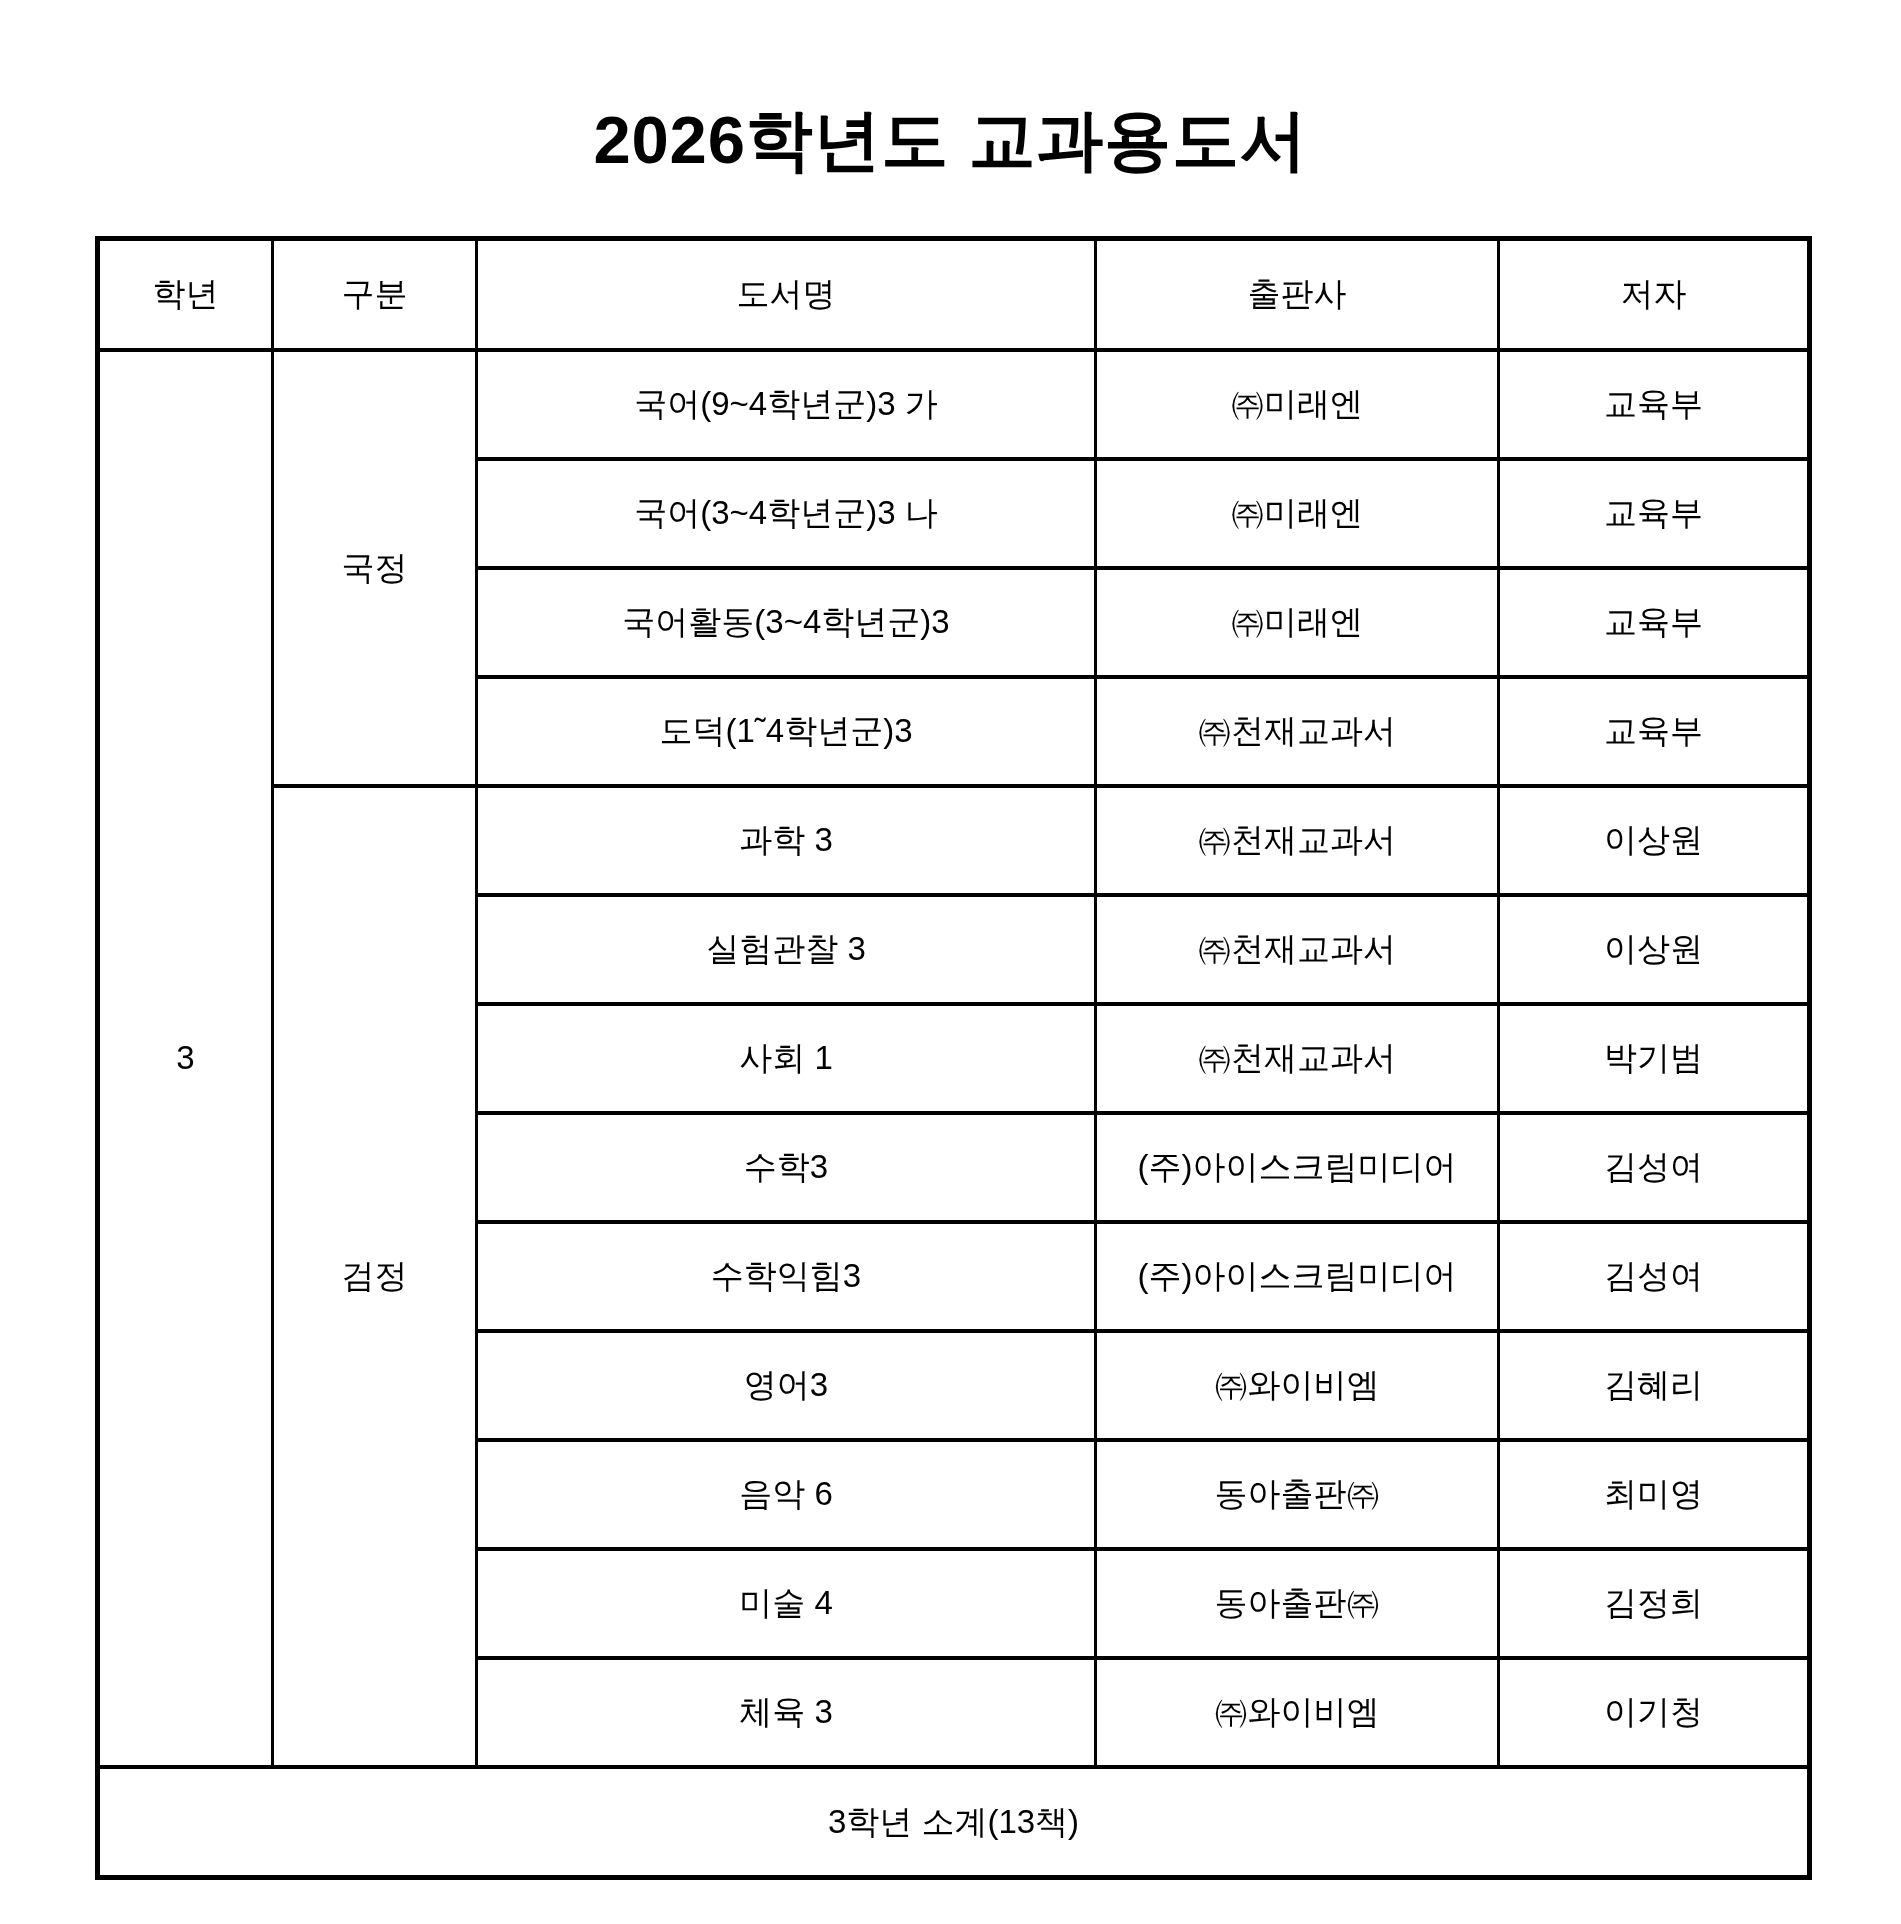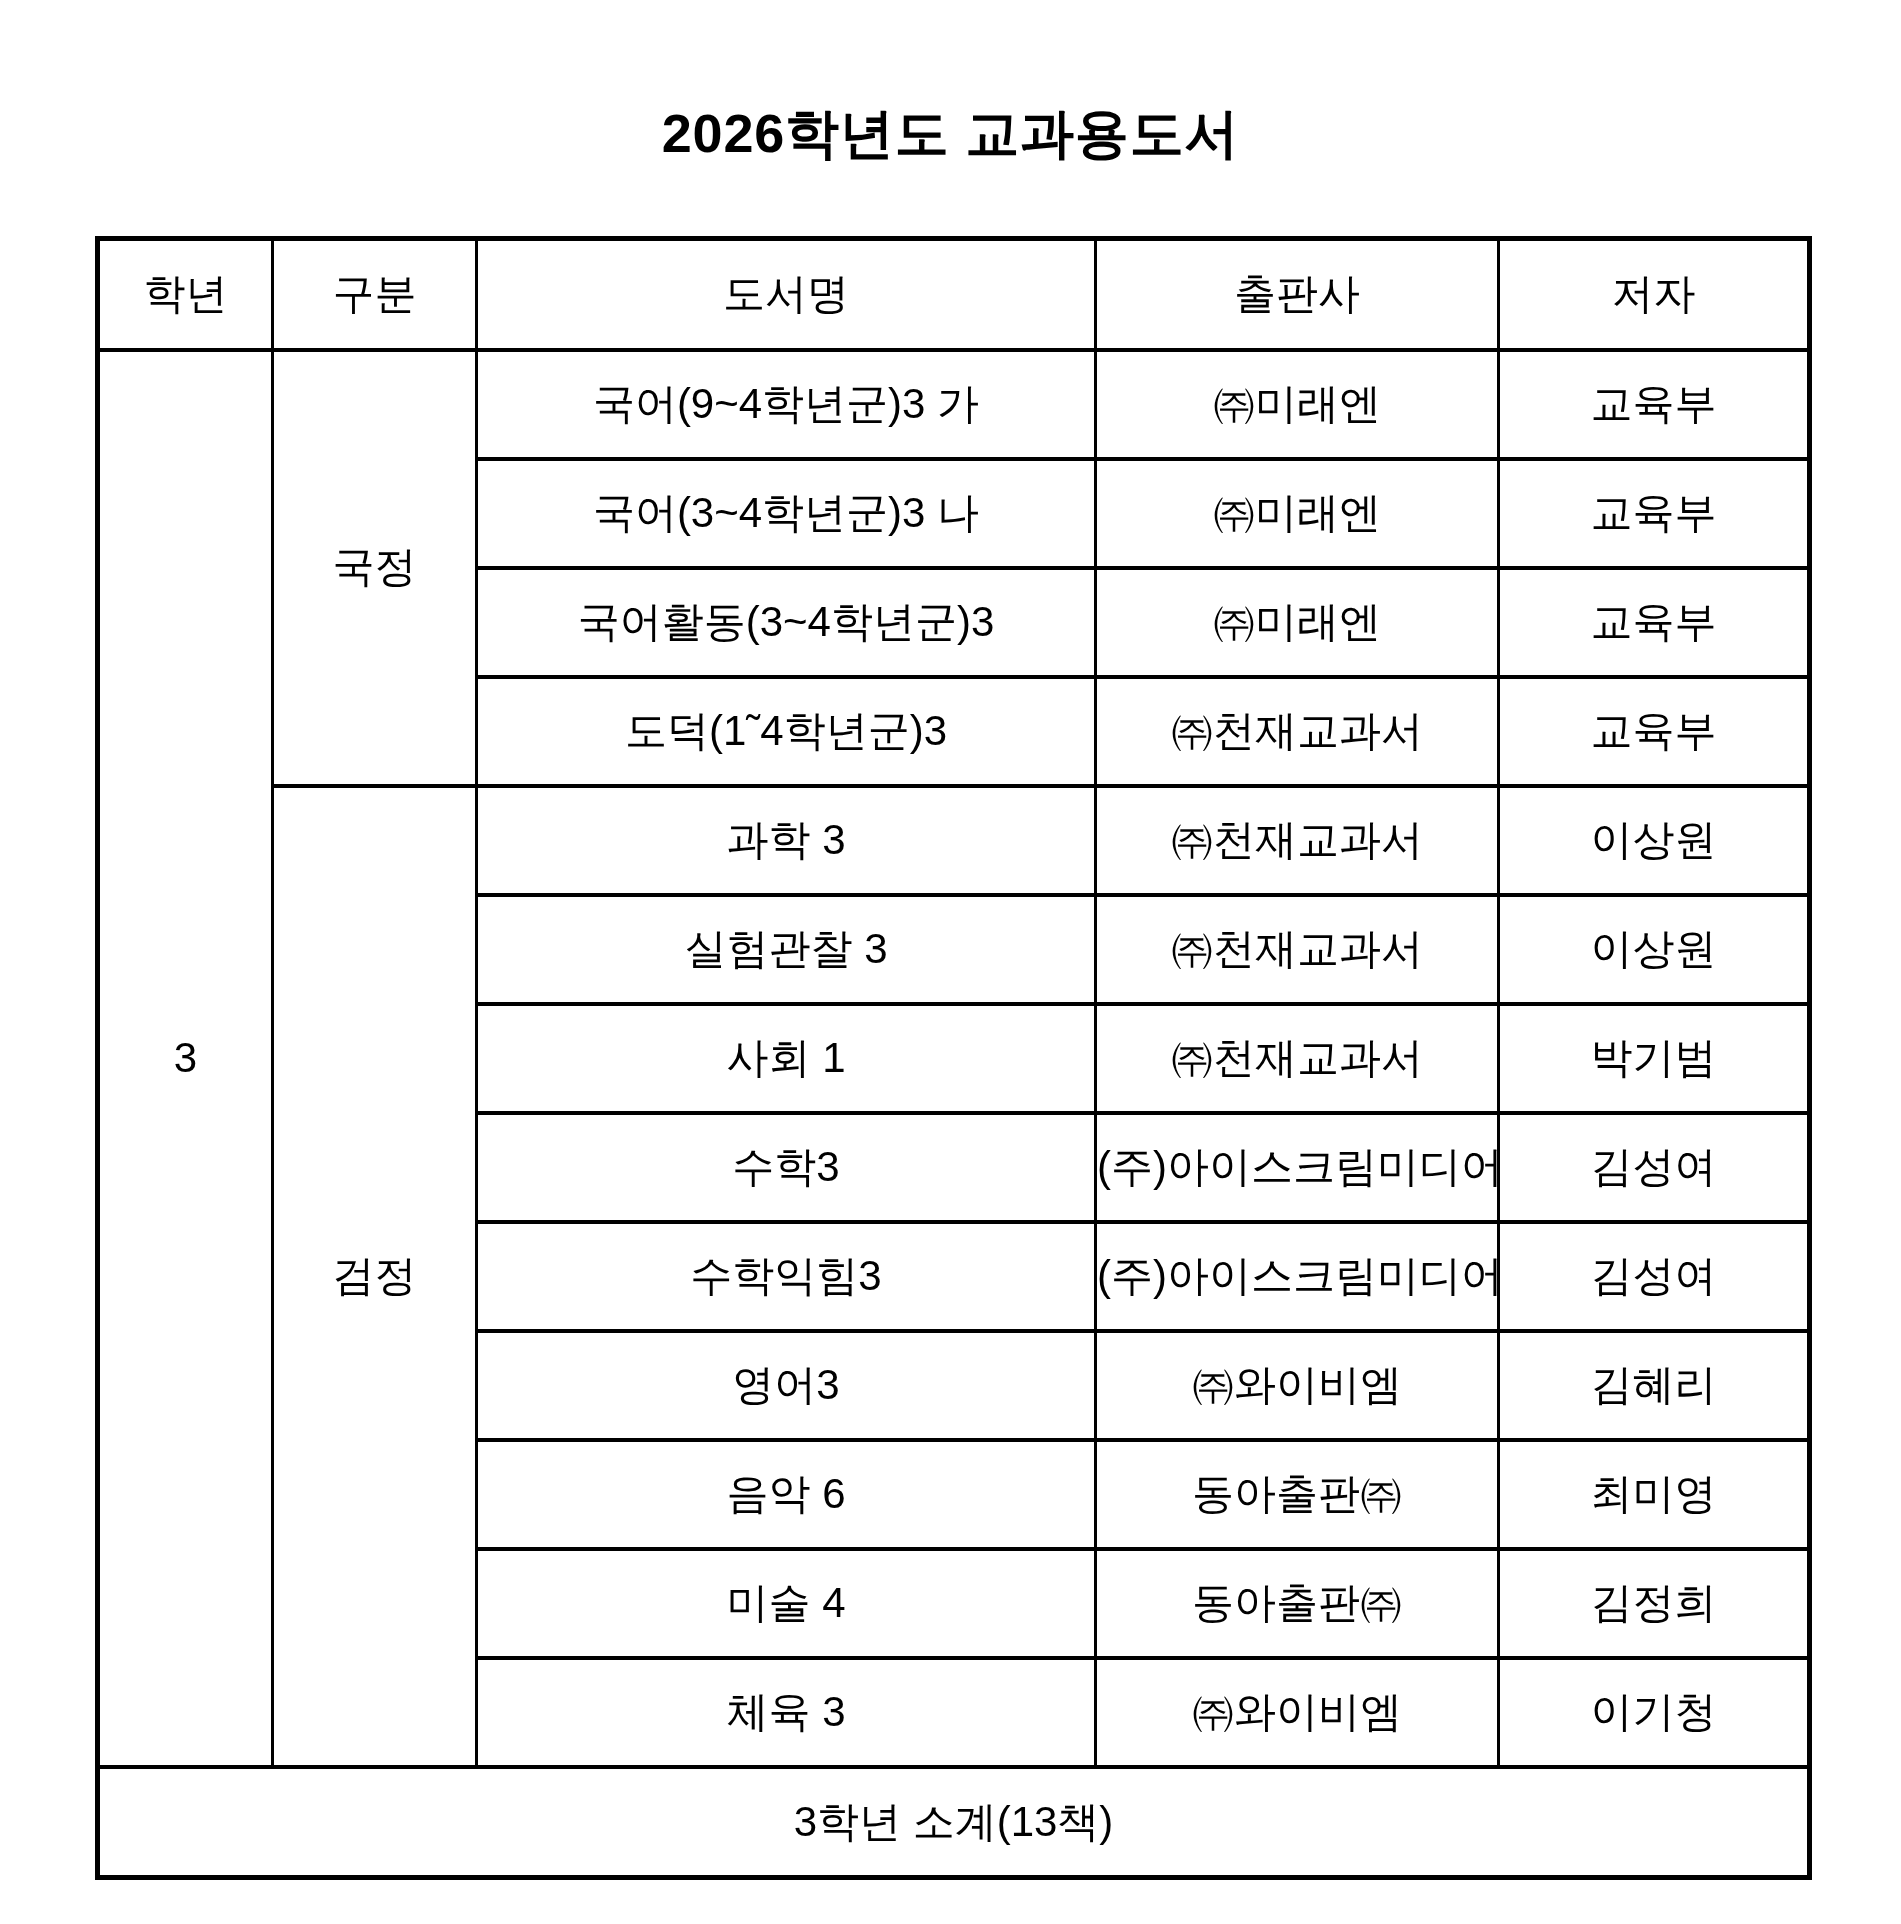--- a/index.html
+++ b/index.html
@@ -13,42 +13,42 @@
     background: #ffffff;
     color: #000000;
     font-family: "Liberation Sans", "DejaVu Sans", sans-serif;
   }
   .page-title {
     position: absolute;
     left: 0;
     top: 106px;
     width: 1901px;
     text-align: center;
-    font-size: 54px;
+    font-size: 67px;
     font-weight: 700;
     line-height: 1.0;
     letter-spacing: 0.8px;
     white-space: nowrap;
   }
   table.book-table {
     position: absolute;
     left: 95px;
     top: 236px;
     width: 1711px;
     border-collapse: collapse;
     table-layout: fixed;
     border: 5.4px solid #000;
   }
   table.book-table td {
     border: 3.8px solid #000;
     border-top-width: 4.6px;
     border-bottom-width: 4.6px;
     text-align: center;
     vertical-align: middle;
-    font-size: 42px;
+    font-size: 33px;
     font-weight: 400;
     line-height: 1.15;
     padding: 0;
     white-space: nowrap;
     overflow: hidden;
   }
   tr.header-row   { height: 111px; }
   tr.data-row     { height: 109px; }
   tr.subtotal-row { height: 111px; }
 </style>

